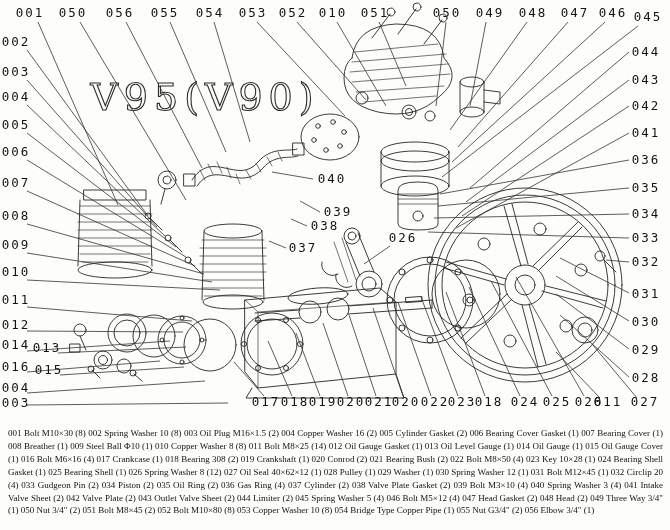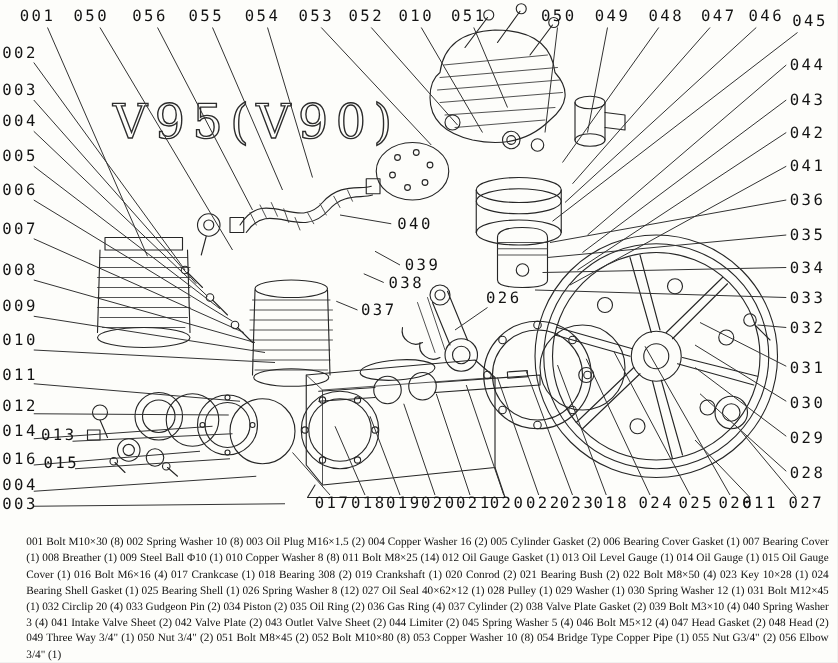--- a/index.html
+++ b/index.html
@@ -7,21 +7,21 @@
         font-family:"Liberation Serif",serif;color:#141414;}
   svg{display:block;}
   .sketch{stroke:#262626;stroke-width:0.9;fill:none;stroke-linecap:round;stroke-linejoin:round;}
   .sketch-thin{stroke:#3a3a3a;stroke-width:0.7;fill:none;}
   .leader{stroke:#333;stroke-width:0.8;}
   .callout{font-family:"DejaVu Sans Mono",monospace;font-size:12.5px;letter-spacing:2px;
            fill:#141414;text-anchor:middle;}
   .title-text{font-family:"DejaVu Serif",serif;font-size:38px;letter-spacing:6px;
               fill:none;stroke:#2c2c2c;stroke-width:1.1;text-anchor:middle;}
   .parts{position:absolute;left:0;top:421px;width:670px;height:109px;box-sizing:border-box;
-         padding:6px 7px 0 21px;}
+         padding:6px 7px 0 8px;}
   .parts p{margin:0;font-size:9px;line-height:12.9px;text-align:justify;
            font-family:"Liberation Serif",serif;color:#111;}
 </style>
 </head>
 <body>
 
 <div class="page">
 
   <svg width="670" height="420" viewBox="0 0 670 420">
 

